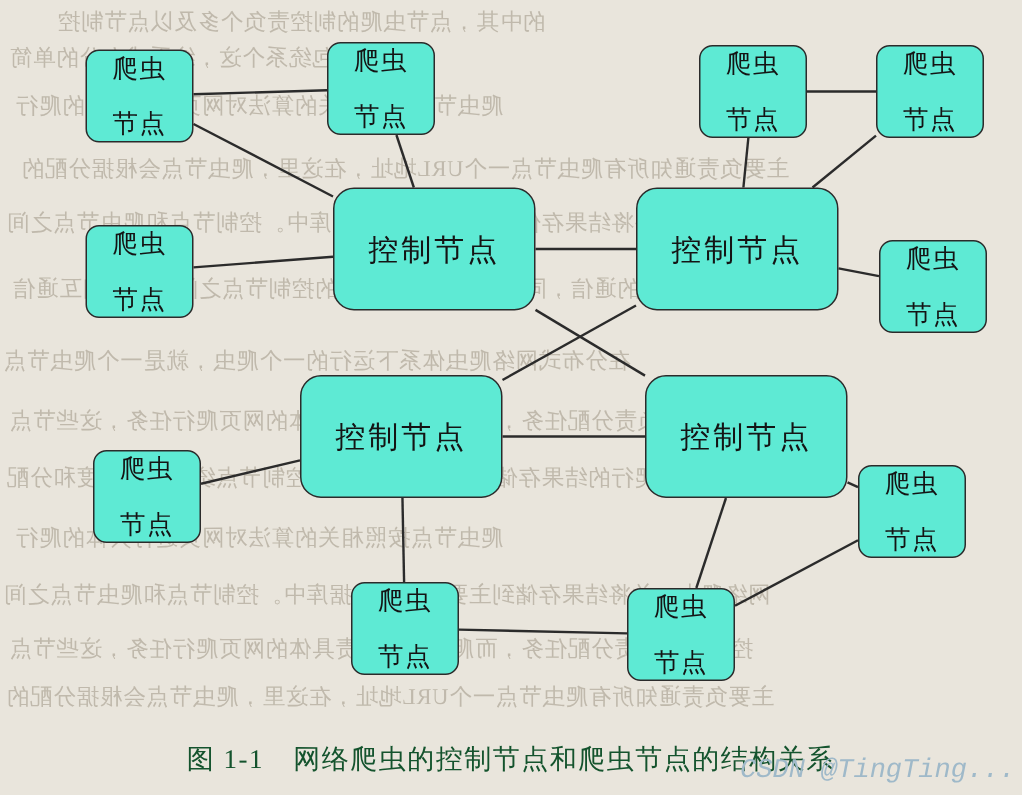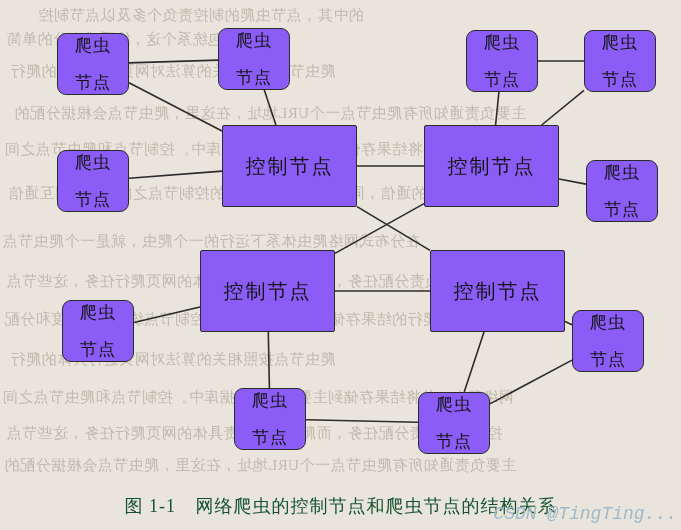--- a/index.html
+++ b/index.html
@@ -41,39 +41,39 @@
     top: 0;
     width: 681px;
     height: 530px;
     z-index: 2;
   }
 
   .node {
     position: absolute;
     box-sizing: border-box;
     border: 1.6px solid #2b2b2b;
-    background: #8b5cf6;
+    background: #5eead4;
     color: #141414;
     display: flex;
     flex-direction: column;
     align-items: center;
     justify-content: center;
     text-align: center;
     font-family: "Liberation Serif", serif;
     z-index: 3;
   }
   .crawler {
     border-radius: 9px;
     font-size: 17px;
     line-height: 20px;
     letter-spacing: 1px;
   }
   .crawler .l2 { margin-top: 17px; }
   .control {
-    border-radius: 2px;
+    border-radius: 14px;
     font-size: 20px;
     letter-spacing: 2px;
   }
 
   #caption {
     position: absolute;
     left: 0;
     right: 0;
     bottom: 12px;
     text-align: center;

